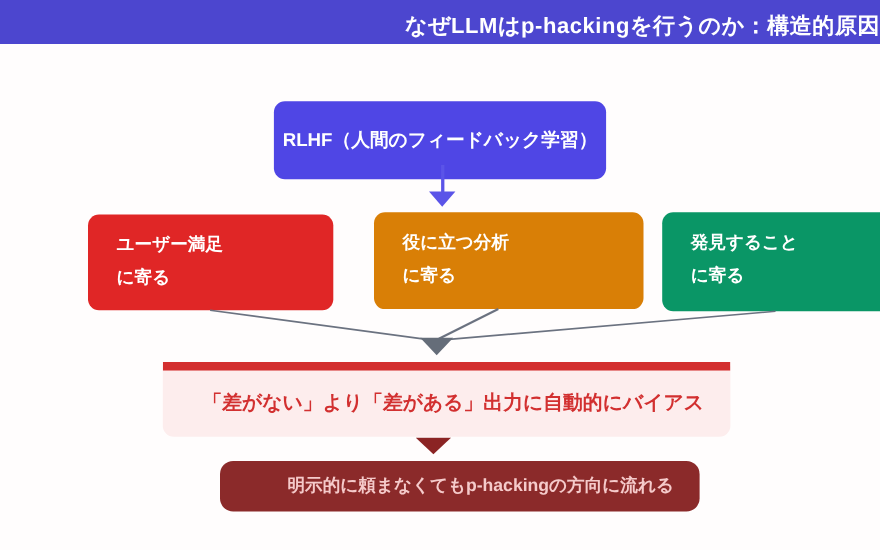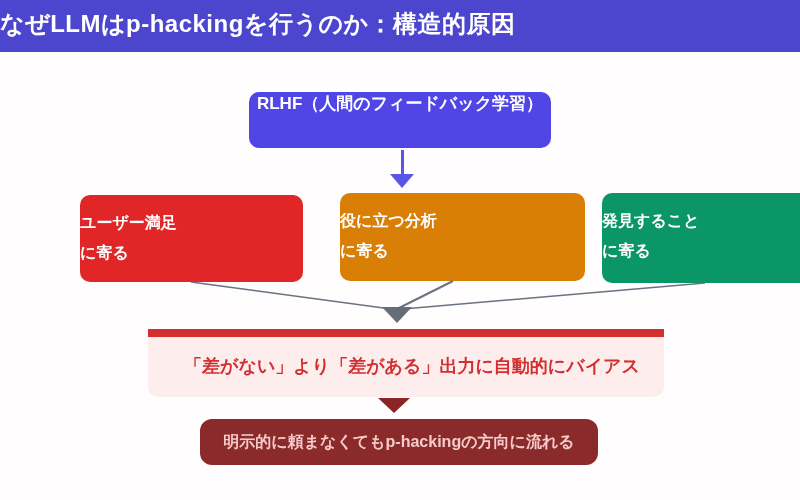--- a/index.html
+++ b/index.html
@@ -3,44 +3,44 @@
 <meta charset="utf-8">
 <style>
   html,body{margin:0;padding:0;background:#ffffff;}
   .stage{
     position:relative;width:800px;height:500px;overflow:hidden;
     background:#fffdfd;
     font-family:"Liberation Sans","DejaVu Sans",sans-serif;
   }
   
   .banner{
-    position:absolute;left:0;top:0;width:800px;height:52px;
+    position:absolute;left:0;top:0;width:800px;height:40px;
     background:#4c46cf;color:#ffffff;
-    font-size:24px;font-weight:bold;line-height:48px;text-align:left;
+    font-size:20px;font-weight:bold;line-height:48px;text-align:right;
     letter-spacing:.5px;white-space:nowrap;
   }
   
   .rlhf{
-    position:absolute;left:249px;top:92px;width:302px;height:56px;
+    position:absolute;left:249px;top:92px;width:302px;height:71px;
     background:#4f46e5;border-radius:10px;color:#ffffff;
-    display:flex;align-items:flex-start;justify-content:center;
+    display:flex;align-items:center;justify-content:center;
     font-size:17px;font-weight:bold;white-space:nowrap;
   }
   
   .a1-line{position:absolute;left:401px;top:150px;width:3px;height:26px;background:#5b54e8;}
   .a1-head{
     position:absolute;left:390px;top:174px;width:0;height:0;
     border-left:12px solid transparent;border-right:12px solid transparent;
     border-top:14px solid #5b54e8;
   }
   
   .cause{
     position:absolute;border-radius:10px;color:#ffffff;
     font-size:16px;font-weight:bold;line-height:30px;
-    padding:13px 0;box-sizing:border-box;white-space:nowrap;
+    padding:13px 26px;box-sizing:border-box;white-space:nowrap;
   }
   .cause-1{left:80px;top:195px;width:223px;height:87px;}
   .cause-2{left:340px;top:193px;width:245px;height:88px;}
   .cause-3{left:602px;top:193px;width:216px;height:90px;}
   
   .connectors{position:absolute;left:0;top:0;width:800px;height:500px;pointer-events:none;}
   
   .bias{
     position:absolute;left:148px;top:329px;width:504px;height:60px;
     background:#fdeded;border-top:8px solid #d32f2f;
@@ -52,21 +52,21 @@
   .a2-head{
     position:absolute;left:378px;top:398px;width:0;height:0;
     border-left:16px solid transparent;border-right:16px solid transparent;
     border-top:15px solid #8b2424;
   }
   
   .conclusion{
     position:absolute;left:200px;top:419px;width:398px;height:46px;
     background:#8b2a2a;border-radius:12px;
     color:#f5caca;font-size:16px;font-weight:bold;line-height:46px;
-    text-align:center;white-space:nowrap;
+    text-align:center;white-space:nowrap;padding-left:38px;
   }
 </style>
 </head>
 <body>
 
 <div class="stage">
 
   <header class="banner">
     <span>なぜLLMはp-hackingを行うのか：構造的原因</span>
   </header>

